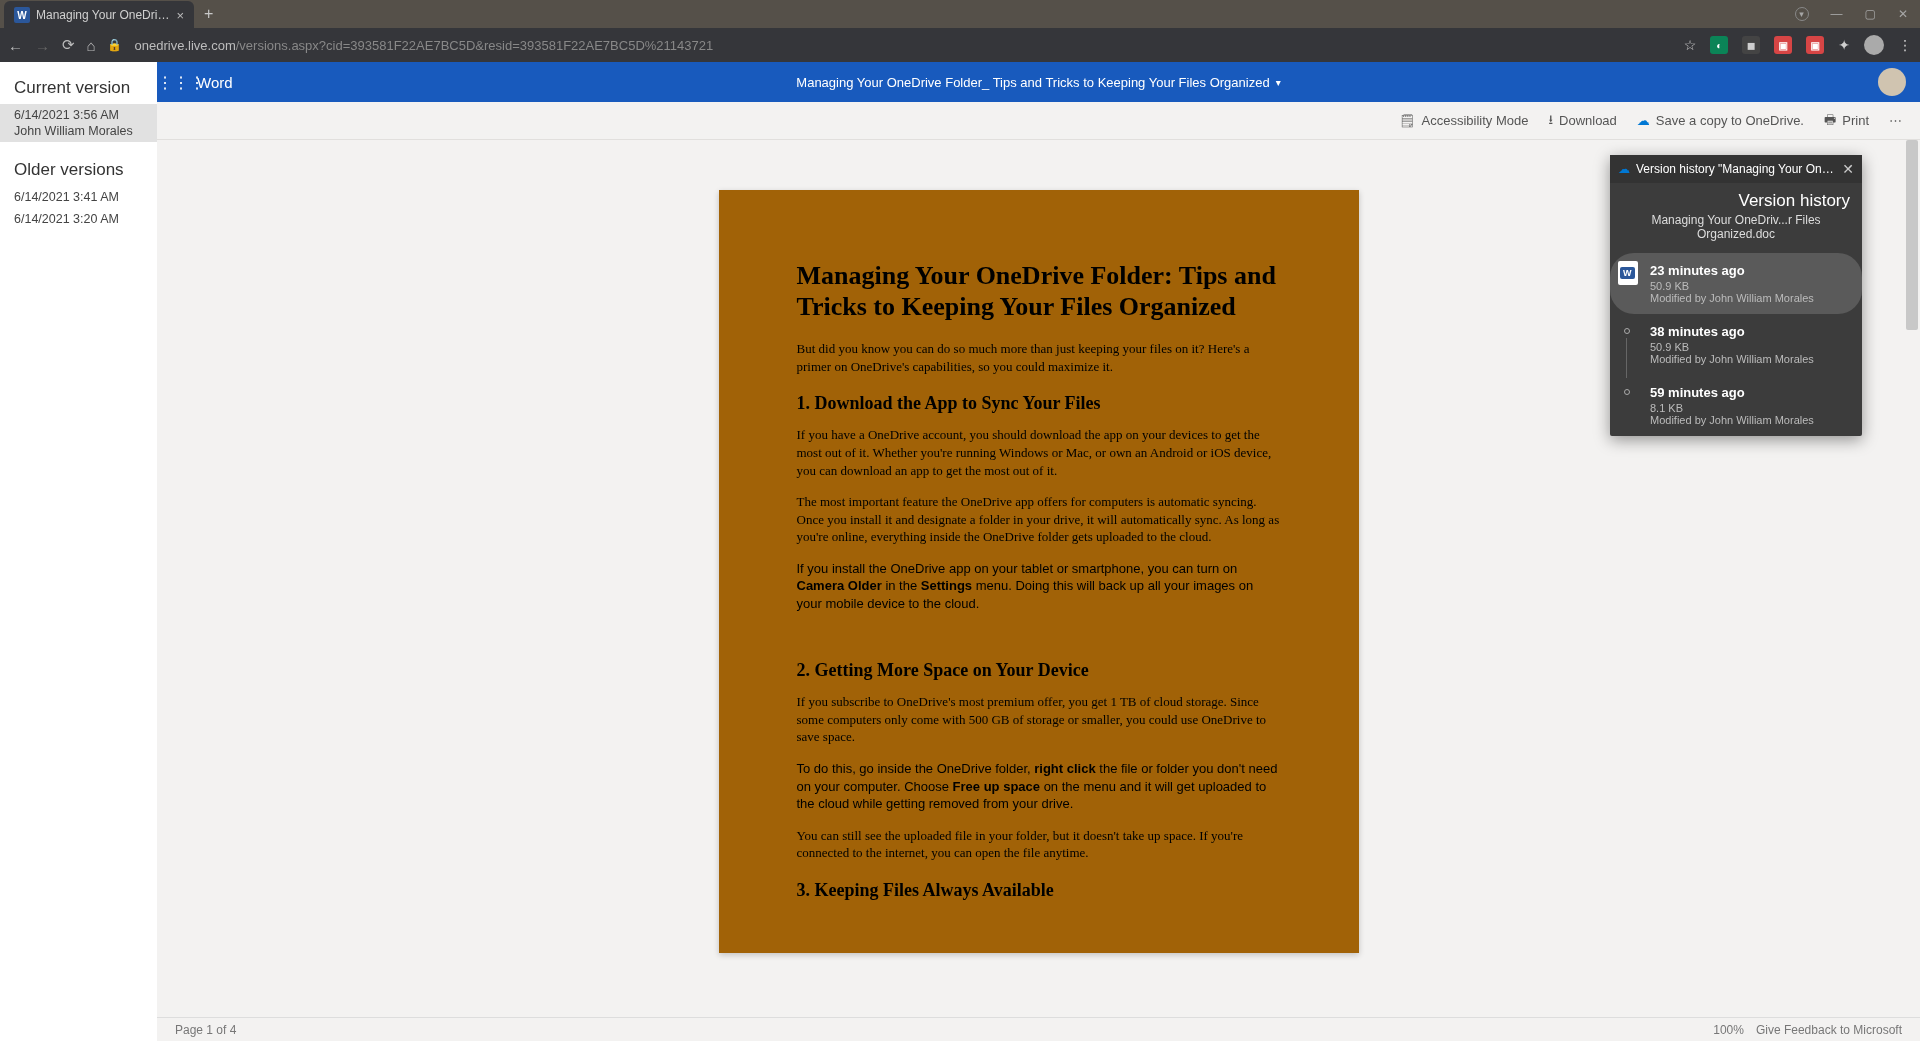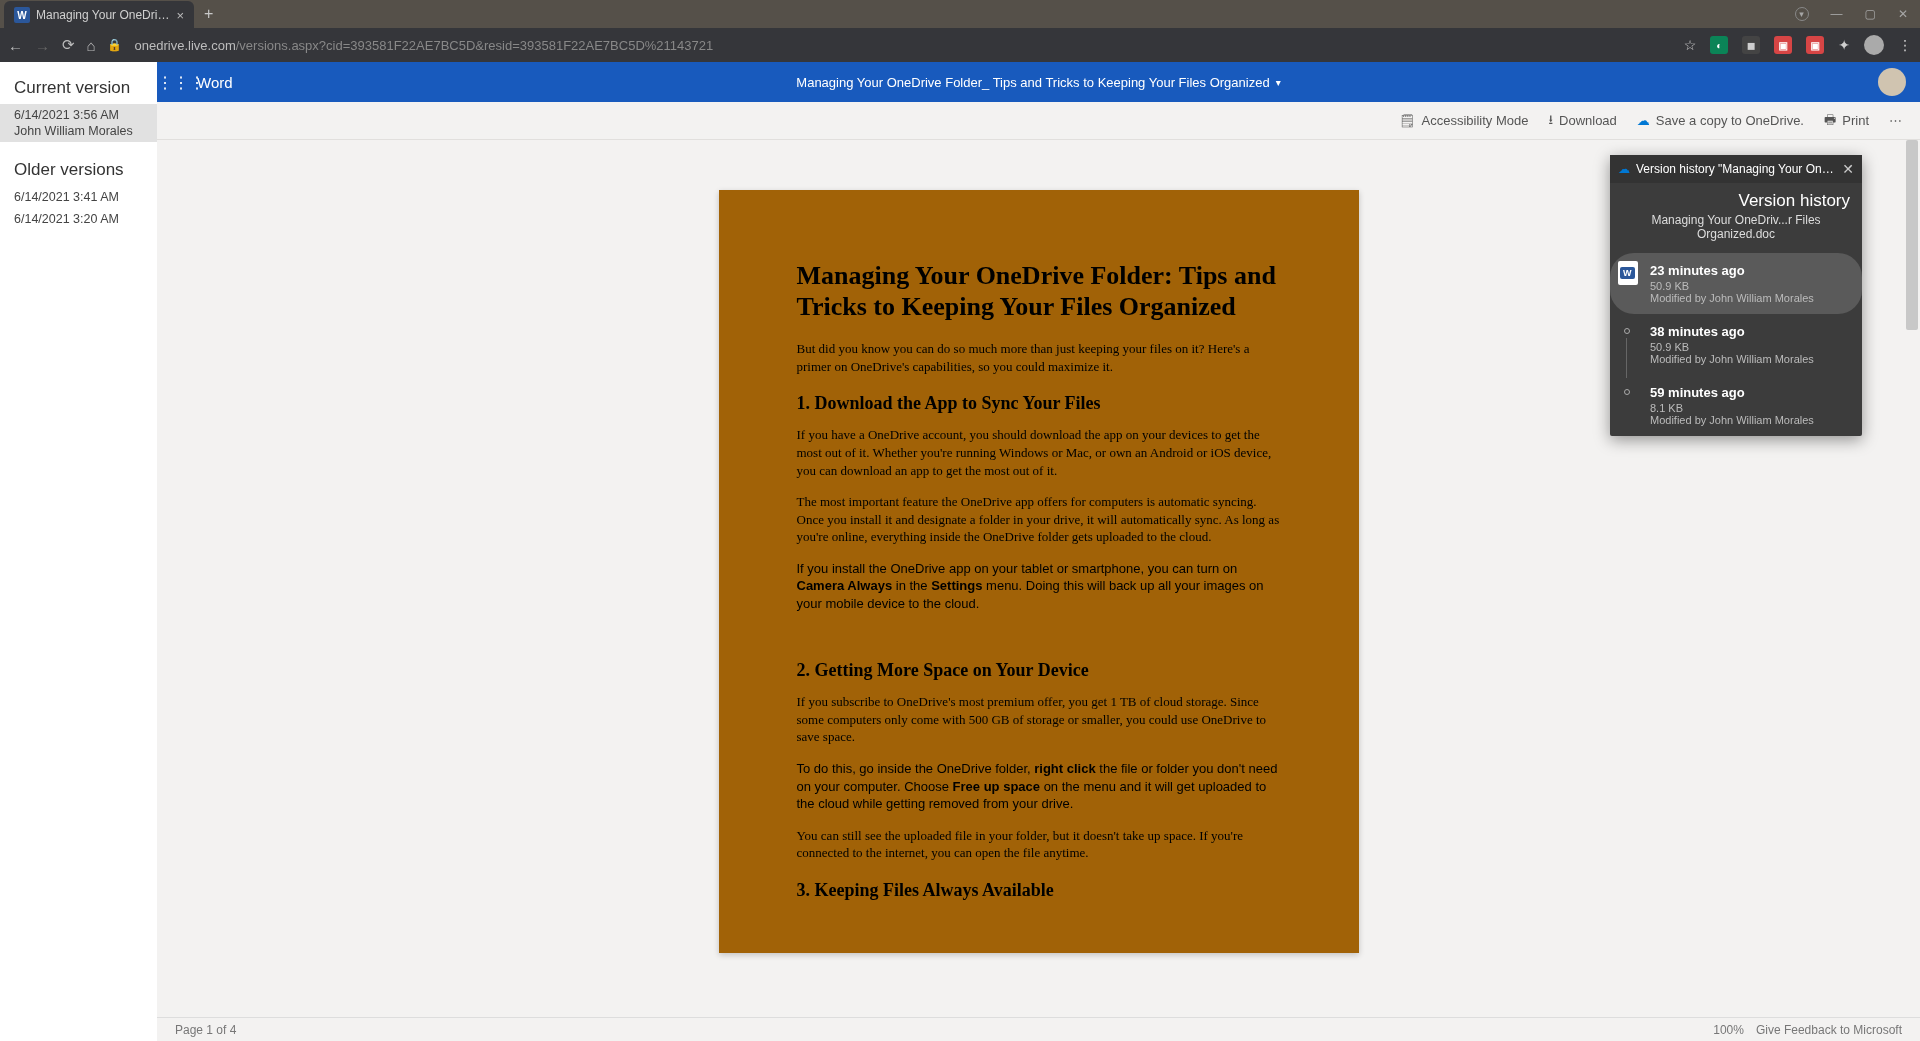--- a/index.html
+++ b/index.html
@@ -168,21 +168,21 @@
         </span>
       <span class="ritem">⋯</span>
     </div>
     <div class="canvas">
       <div class="page">
         <h1>Managing Your OneDrive Folder: Tips and Tricks to Keeping Your Files Organized</h1>
         <p>But did you know you can do so much more than just keeping your files on it? Here's a primer on OneDrive's capabilities, so you could maximize it.</p>
         <h2>1. Download the App to Sync Your Files</h2>
         <p>If you have a OneDrive account, you should download the app on your devices to get the most out of it. Whether you're running Windows or Mac, or own an Android or iOS device, you can download an app to get the most out of it.</p>
         <p>The most important feature the OneDrive app offers for computers is automatic syncing. Once you install it and designate a folder in your drive, it will automatically sync. As long as you're online, everything inside the OneDrive folder gets uploaded to the cloud.</p>
-        <p><span>If you install the OneDrive app on your tablet or smartphone, you can turn on </span><b>Camera Always</b><span> in the </span><b>Settings</b><span> menu. Doing this will back up all your images on your mobile device to the cloud.</span></p>
+        <p><span>If you install the OneDrive app on your tablet or smartphone, you can turn on </span><b>Camera Older</b><span> in the </span><b>Settings</b><span> menu. Doing this will back up all your images on your mobile device to the cloud.</span></p>
         <h2 style="margin-top:48px">2. Getting More Space on Your Device</h2>
         <p>If you subscribe to OneDrive's most premium offer, you get 1 TB of cloud storage. Since some computers only come with 500 GB of storage or smaller, you could use OneDrive to save space.</p>
         <p><span>To do this, go inside the OneDrive folder, </span><b>right click</b><span> the file or folder you don't need on your computer. Choose </span><b>Free up space</b><span> on the menu and it will get uploaded to the cloud while getting removed from your drive.</span></p>
         <p>You can still see the uploaded file in your folder, but it doesn't take up space. If you're connected to the internet, you can open the file anytime.</p>
         <h2>3. Keeping Files Always Available</h2>
       </div>
 
       <div class="vh-panel">
         <div class="vh-head">
           <span class="cloud-i">☁</span>

